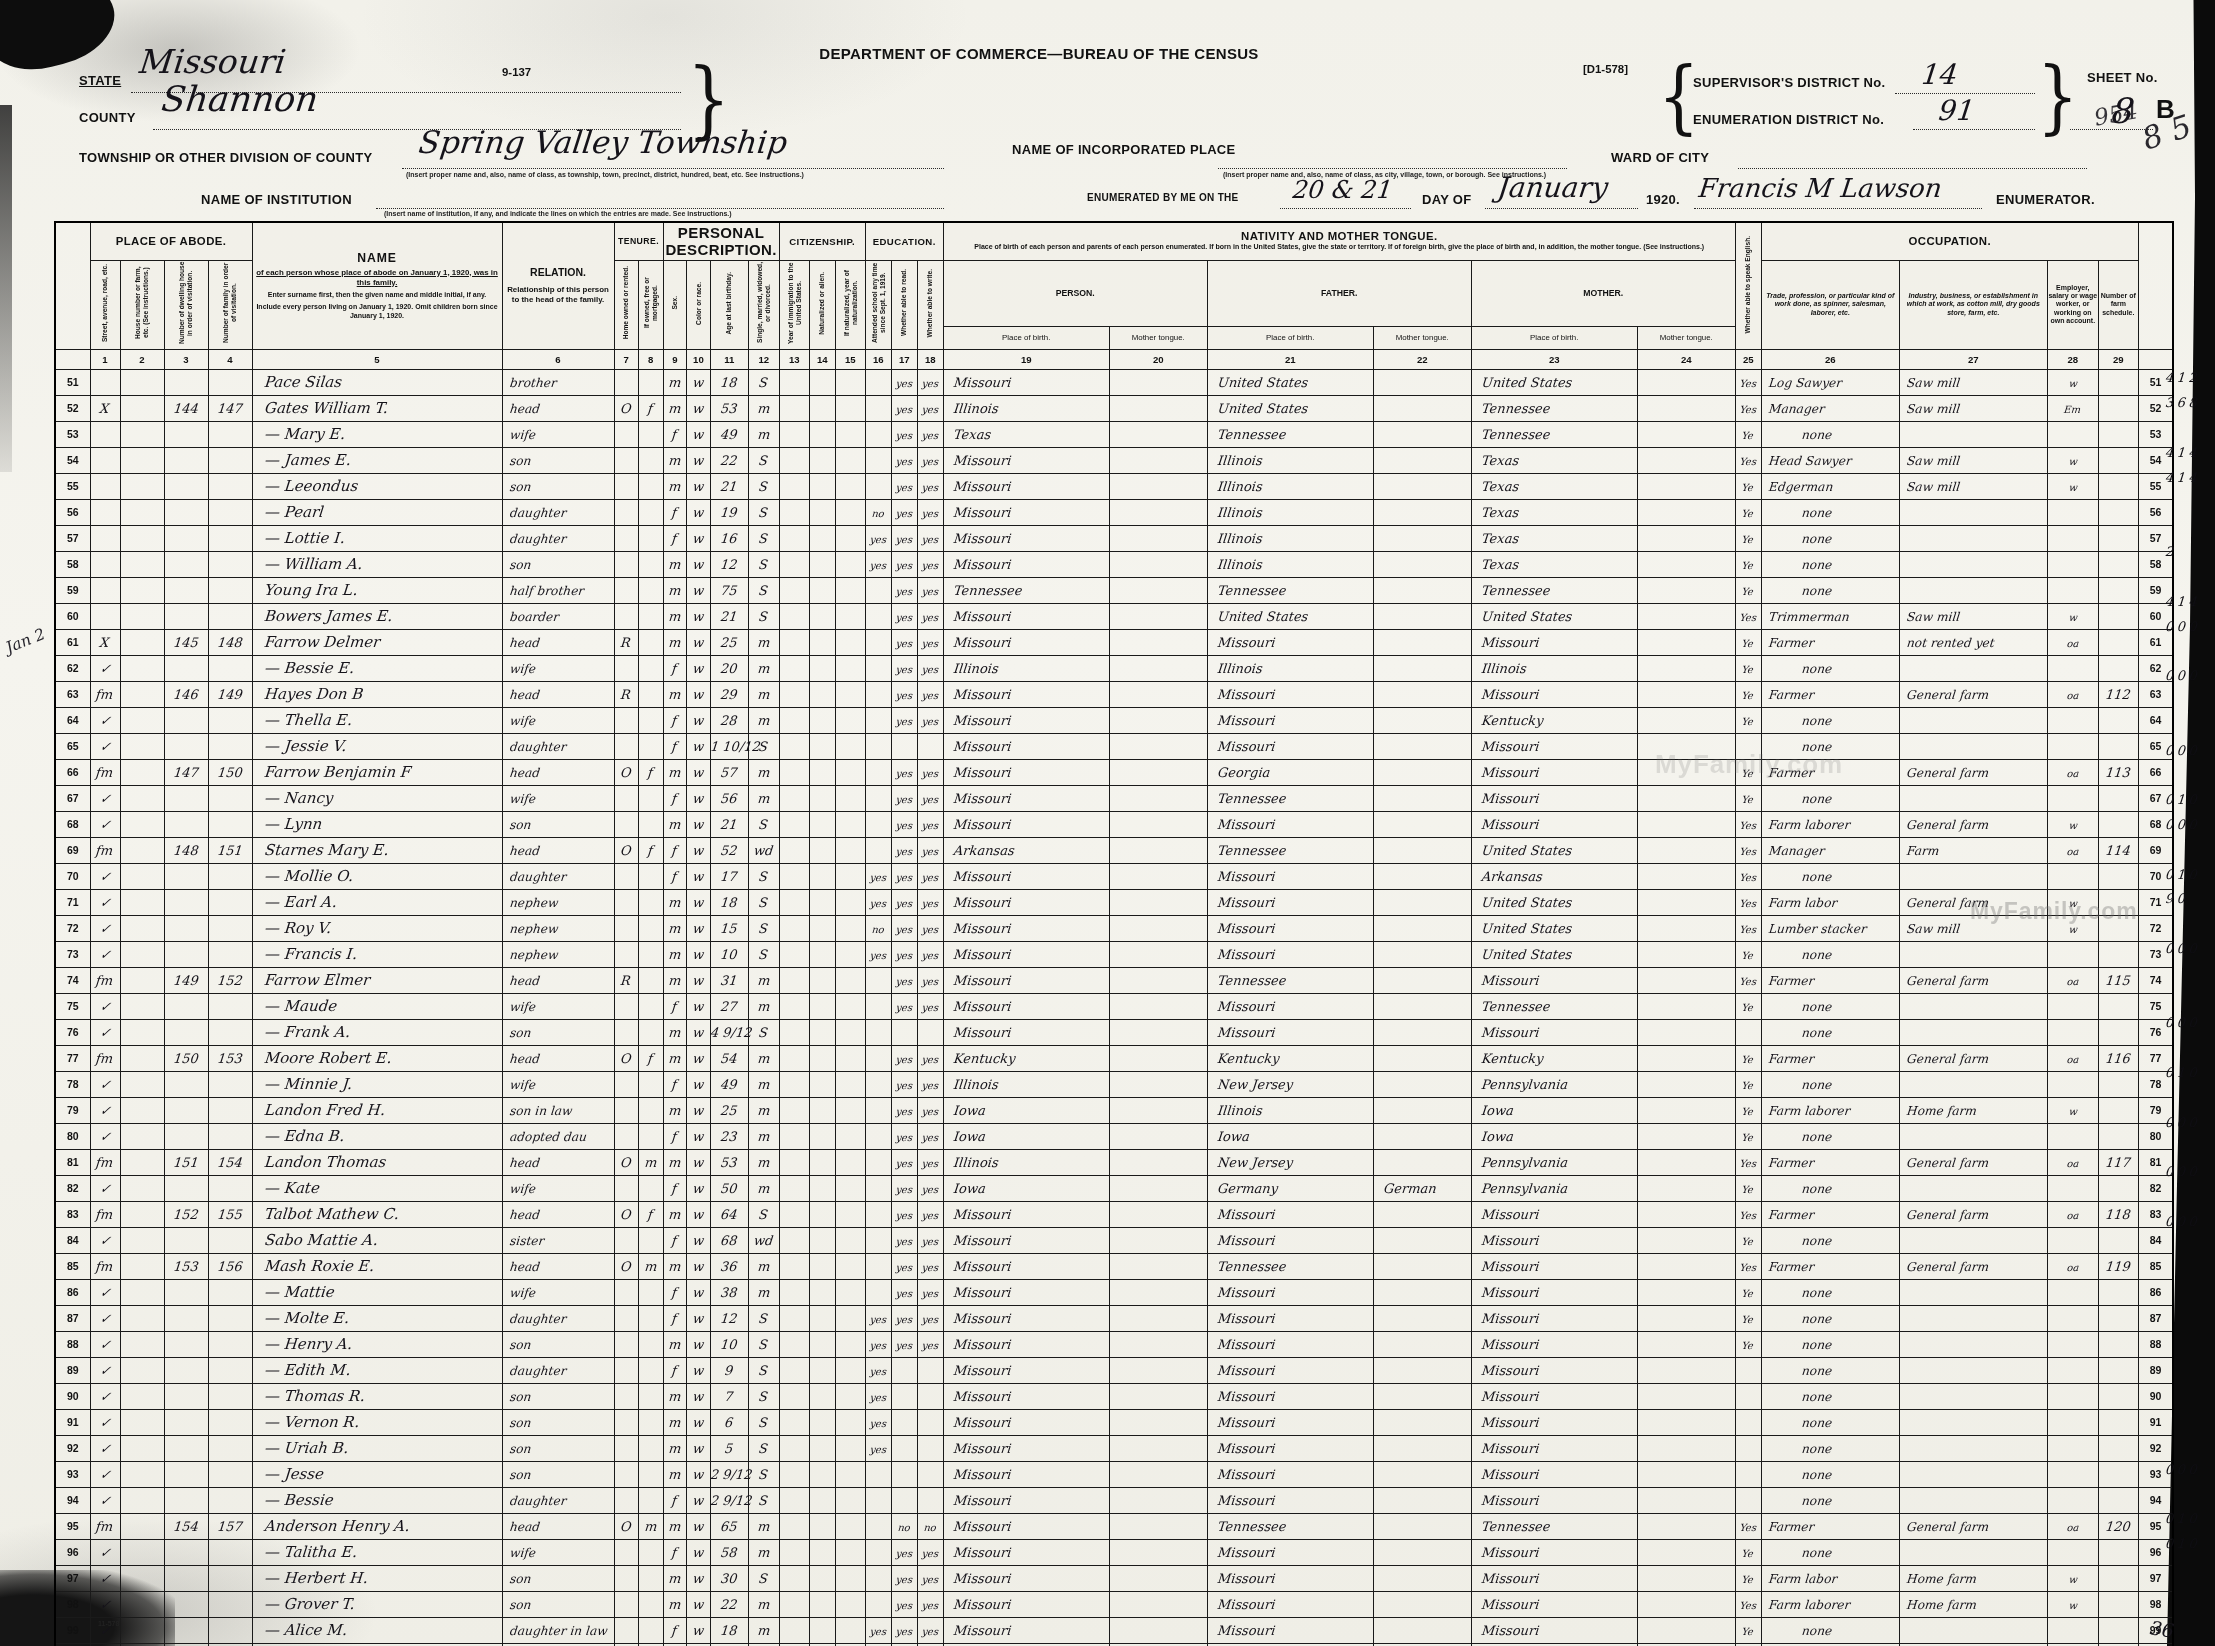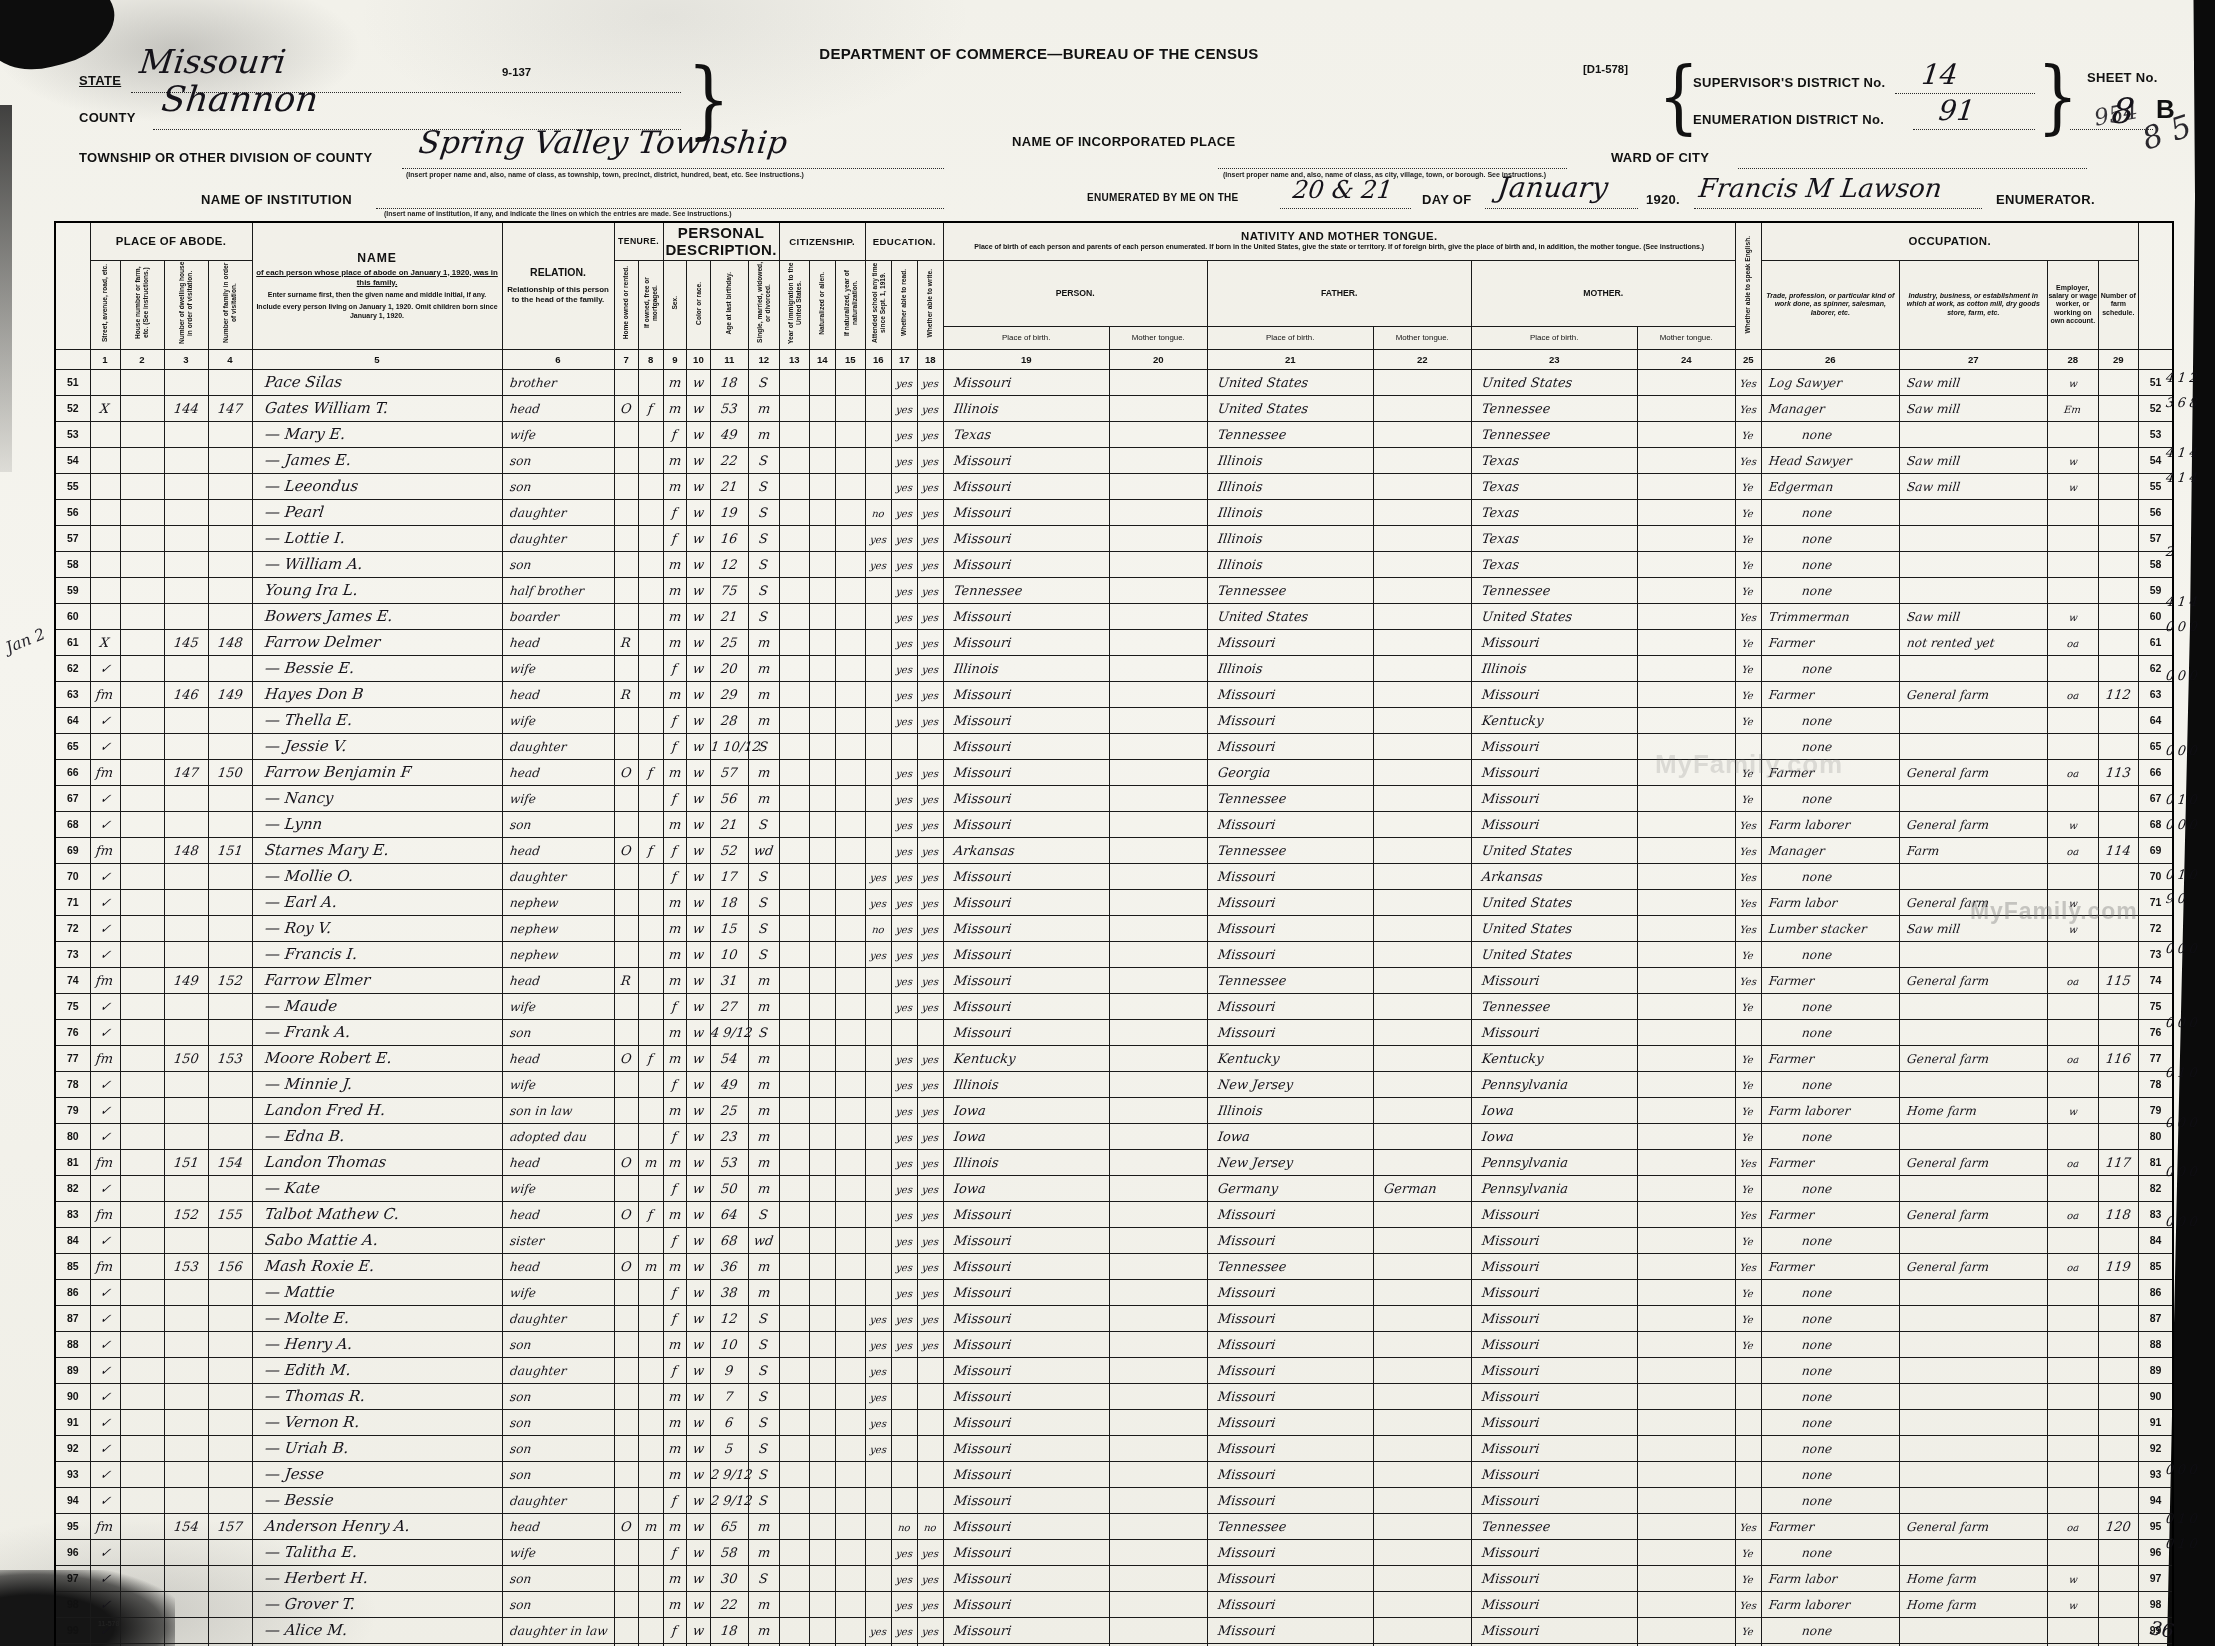--- a/index.html
+++ b/index.html
@@ -134,21 +134,21 @@
   <span class="hw" style="position:absolute;left:2112px;top:91px;font-size:35px;">8</span>
   <div class="dots" style="position:absolute;left:2070px;top:129px;width:83px;"></div>
   <div style="position:absolute;left:2156px;top:94px;font-size:26px;font-weight:bold;">B</div>
   <span class="hw scrawl" style="left:2094px;top:101px;font-size:23px;transform:rotate(-10deg);opacity:.85;">954</span>
   <span class="hw scrawl" style="left:2142px;top:114px;font-size:31px;transform:rotate(-18deg);opacity:.9;">8 5</span>
 
   <div style="position:absolute;left:79px;top:150px;font-size:13px;" class="lbl">TOWNSHIP OR OTHER DIVISION OF COUNTY</div>
   <span class="hw" style="position:absolute;left:419px;top:124px;font-size:31px;">Spring Valley Township</span>
   <div class="dots" style="position:absolute;left:402px;top:168px;width:542px;"></div>
   <div class="fine" style="position:absolute;left:406px;top:171px;width:559px;">(Insert proper name and, also, name of class, as township, town, precinct, district, hundred, beat, etc.   See instructions.)</div>
-  <div style="position:absolute;left:969px;top:134px;font-size:13px;padding-left:43px;" class="lbl">NAME OF INCORPORATED PLACE</div>
+  <div style="position:absolute;left:969px;top:142px;font-size:13px;padding-left:43px;" class="lbl">NAME OF INCORPORATED PLACE</div>
   <div class="dots" style="position:absolute;left:1218px;top:168px;width:349px;"></div>
   <div class="fine" style="position:absolute;left:1223px;top:171px;width:376px;">(Insert proper name and, also, name of class, as city, village, town, or borough.   See instructions.)</div>
   <div style="position:absolute;left:1611px;top:150px;font-size:13px;" class="lbl">WARD OF CITY</div>
   <div class="dots" style="position:absolute;left:1738px;top:168px;width:349px;"></div>
 
   <div style="position:absolute;left:201px;top:192px;font-size:13px;" class="lbl">NAME OF INSTITUTION</div>
   <div class="dots" style="position:absolute;left:376px;top:208px;width:568px;"></div>
   <div class="fine" style="position:absolute;left:384px;top:210px;width:559px;">(Insert name of institution, if any, and indicate the lines on which the entries are made.   See instructions.)</div>
   <div style="position:absolute;left:1087px;top:192px;font-size:10px;" class="lbl">ENUMERATED BY ME ON THE</div>
   <span class="hw" style="position:absolute;left:1293px;top:175px;font-size:24.5px;">20 &amp; 21</span>

